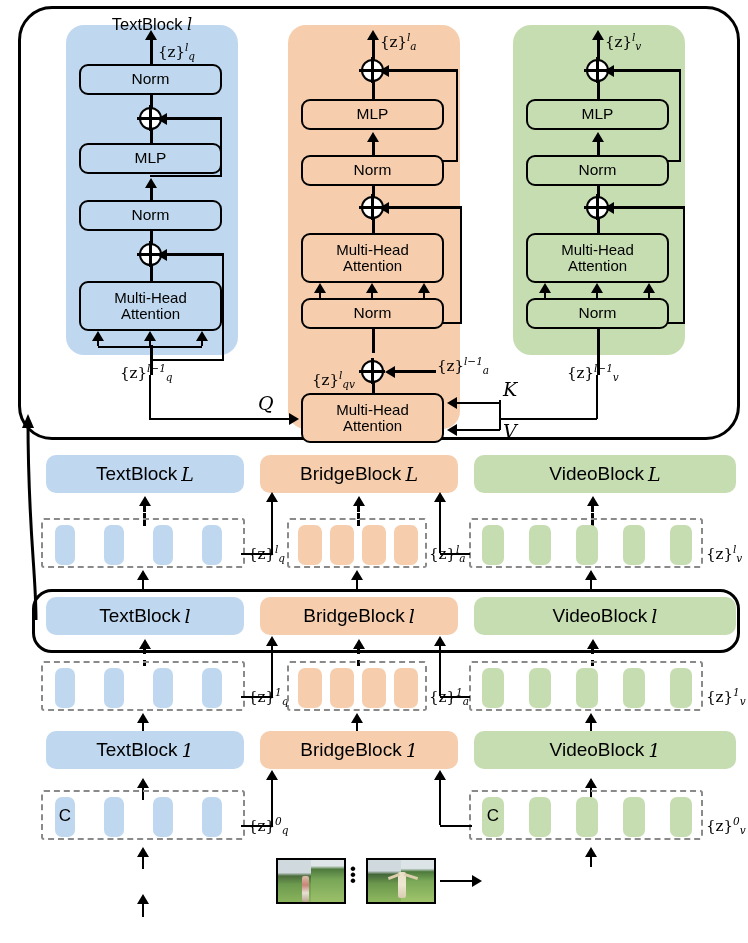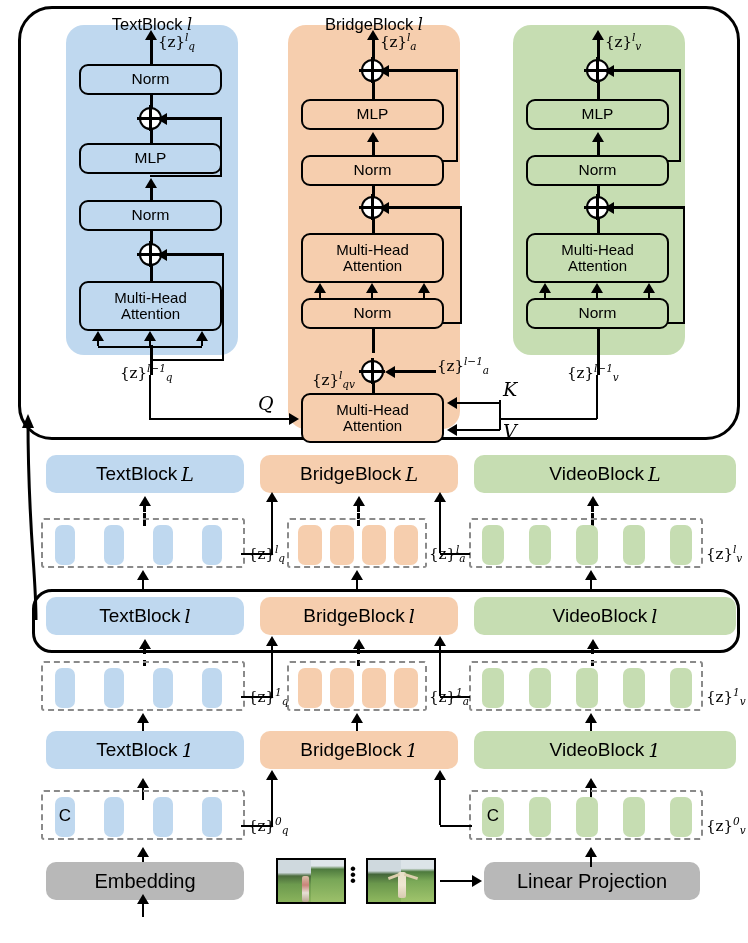--- a/index.html
+++ b/index.html
@@ -194,21 +194,21 @@
 
   <div class="col-panel panel-text" style="left:66px; top:25px; width:172px; height:330px;"></div>
 
   <div class="panel-title" style="left:66px; top:15px; width:172px;">
     <span>TextBlock</span>
     <i>l</i>
   </div>
 
   <div class="ln vln" style="left:150px; top:38px; height:26px;"></div>
   <div class="arw arw-up" style="left:145.3px; top:30px;"></div>
-  <div class="mlab" style="left:158px; top:31px;">
+  <div class="mlab" style="left:158px; top:41px;">
     <span class="z">{z}</span><span class="sup">l</span><span class="sub">q</span>
   </div>
 
   <div class="opbox blue" style="left:79px; top:64px; width:143px; height:31px;">
     <span>Norm</span>
   </div>
   <div class="ln vln" style="left:150px; top:95px; height:22px;"></div>
   <div class="plusnode" style="left:139px; top:107px;"></div>
   <div class="ln hln" style="left:162px; top:117px; width:60px;"></div>
   <div class="arw arw-left" style="left:157px; top:112.5px;"></div>
@@ -246,24 +246,20 @@
   <div class="ln vln" style="left:200.8px; top:338px; height:8px;"></div>
   <div class="arw arw-up" style="left:196px; top:331px;"></div>
   <div class="ln vln" style="left:150px; top:345px; height:30px;"></div>
 
   <div class="mlab" style="left:120px; top:362px;">
     <span class="z">{z}</span><span class="sup">l−1</span><span class="sub">q</span>
   </div>
 
   <div class="col-panel panel-bridge" style="left:288px; top:25px; width:172px; height:404px;"></div>
 
-  <div class="panel-title" style="left:288px; top:15px; width:172px;">
-    <span>BridgeBlock</span>
-    <i>l</i>
-  </div>
 
   <div class="ln vln" style="left:372px; top:38px; height:24px;"></div>
   <div class="arw arw-up" style="left:367.3px; top:30px;"></div>
   <div class="mlab" style="left:380px; top:31px;">
     <span class="z">{z}</span><span class="sup">l</span><span class="sub">a</span>
   </div>
 
   <div class="plusnode" style="left:361px; top:59px;"></div>
   <div class="ln hln" style="left:384px; top:69px; width:74px;"></div>
   <div class="arw arw-left" style="left:379px; top:64.5px;"></div>
@@ -570,23 +566,20 @@
   <div class="ln hln" style="left:241px; top:824.5px; width:32px;"></div>
   <div class="ln vln" style="left:270.8px; top:778px; height:47px;"></div>
   <div class="arw arw-up" style="left:266px; top:770px;"></div>
   <div class="ln hln" style="left:440px; top:824.5px; width:32px;"></div>
   <div class="ln vln" style="left:438.8px; top:778px; height:47px;"></div>
   <div class="arw arw-up" style="left:434px; top:770px;"></div>
 
   <div class="ln vln" style="left:141.8px; top:855px; height:14px;"></div>
   <div class="arw arw-up" style="left:137px; top:847px;"></div>
 
-  <div class="rowblock rb-gray" style="left:46px; top:862px; width:198px; height:38px; font-size:20px;">
-    <span>Embedding</span>
-  </div>
 
   <div class="ln vln" style="left:141.8px; top:901px; height:16px;"></div>
   <div class="arw arw-up" style="left:137px; top:894px;"></div>
 
   <div class="frame" style="left:276px; top:858px; width:70px; height:46px;">
     <div class="half" style="left:0; background:linear-gradient(180deg,#cfd9de 0%,#cfd9de 30%,#4b6b3c 38%,#6c9a4e 58%,#8ab35c 100%);"></div>
     <div class="half" style="left:50%; background:linear-gradient(180deg,#dfe6ea 0%,#dfe6ea 14%,#4e7a3e 22%,#78a657 46%,#9cc06a 100%);"></div>
     <div class="abs" style="left:24px; top:16px; width:7px; height:26px; background:linear-gradient(180deg,#d8bfa8 0%,#c9847a 35%,#e6e0d4 65%,#b8a68e 100%); border-radius:2px;"></div>
   </div>
 
@@ -600,20 +593,17 @@
     <div class="half" style="left:0; background:linear-gradient(180deg,#cfd9de 0%,#cfd9de 26%,#44663a 34%,#6a974c 56%,#8fb85f 100%);"></div>
     <div class="half" style="left:50%; background:linear-gradient(180deg,#dce4e8 0%,#dce4e8 20%,#4d7a3d 28%,#7aa857 50%,#a0c46c 100%);"></div>
     <div class="abs" style="left:30px; top:12px; width:8px; height:26px; background:linear-gradient(180deg,#e8dfc8 0%,#efe7d2 50%,#d8cbb0 100%); border-radius:2px;"></div>
     <div class="abs" style="left:20px; top:15px; width:12px; height:3px; background:#dccfae; transform:rotate(-20deg);"></div>
     <div class="abs" style="left:36px; top:15px; width:14px; height:3px; background:#dccfae; transform:rotate(18deg);"></div>
   </div>
 
   <div class="ln hln" style="left:440px; top:879.5px; width:36px;"></div>
   <div class="arw arw-right" style="left:472px; top:875px;"></div>
 
-  <div class="rowblock rb-gray" style="left:484px; top:862px; width:216px; height:38px; font-size:20px;">
-    <span>Linear Projection</span>
-  </div>
   <div class="ln vln" style="left:589.8px; top:855px; height:12px;"></div>
   <div class="arw arw-up" style="left:585px; top:847px;"></div>
 
 
 </div>
 
 </body></html>

